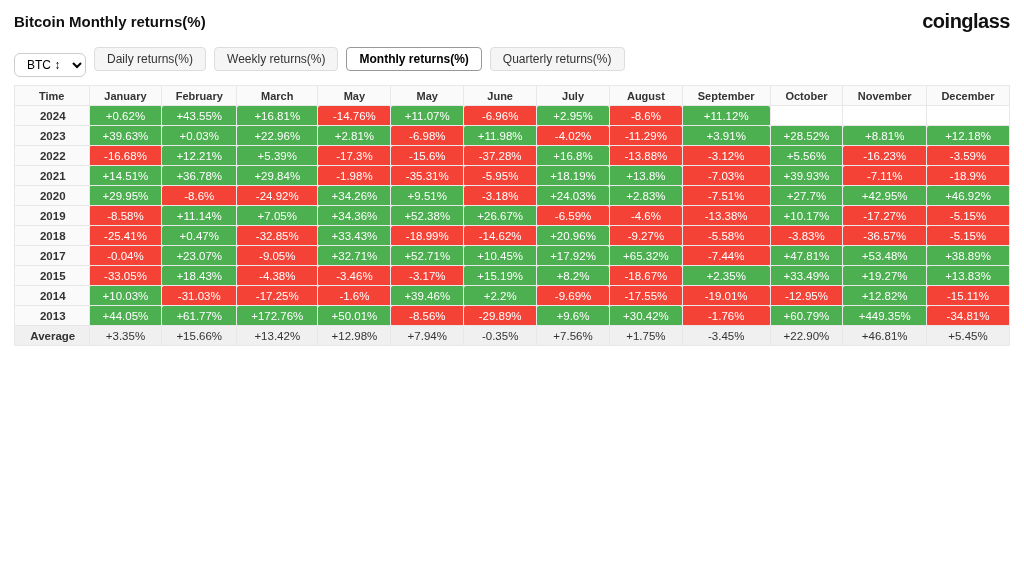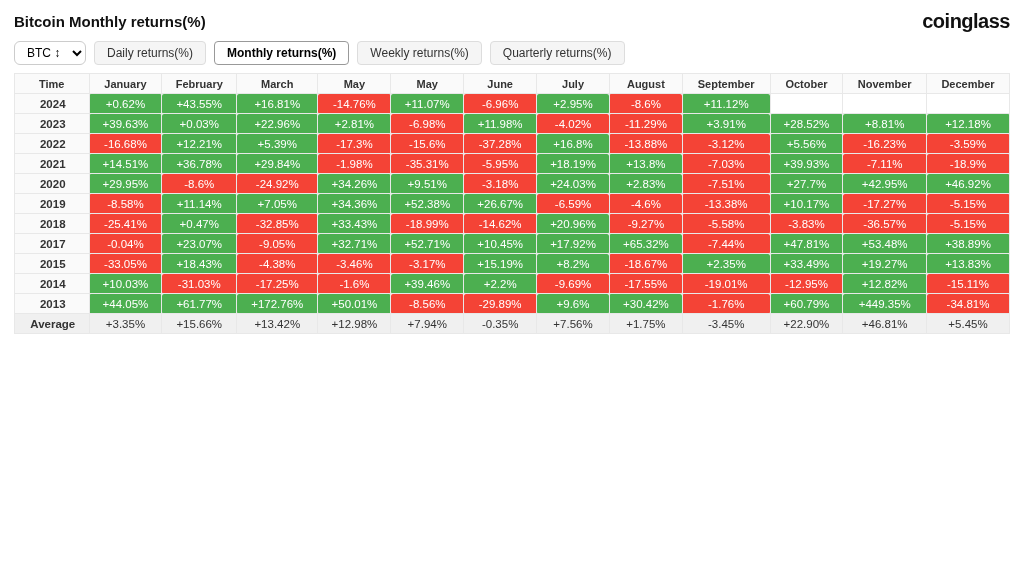--- a/index.html
+++ b/index.html
@@ -2,21 +2,21 @@
 <html><head>
   <meta charset="utf-8">
   <style>
     * { box-sizing: border-box; margin: 0; padding: 0; }
     body { font-family: -apple-system, BlinkMacSystemFont, 'Segoe UI', sans-serif; background: #fff; font-size: 12px; }
     .page { width: 1024px; min-height: 585px; background: #fff; padding: 10px 14px; }
     .header-row { display: flex; justify-content: space-between; align-items: center; margin-bottom: 8px; }
     .page-title { font-size: 15px; font-weight: 700; color: #111; }
     .brand { font-size: 20px; font-weight: 700; color: #111; letter-spacing: -0.5px; }
     .controls-row { display: flex; align-items: center; gap: 8px; margin-bottom: 8px; }
-    .asset-selector { border: 1px solid #ccc; border-radius: 6px; padding: 3px 8px; font-size: 12px; background: #fff; cursor: pointer; }
+    .asset-selector { border: 1px solid #ccc; border-radius: 6px; padding: 3px 8px; font-size: 12px; background: #fff; cursor: pointer; margin-top: 12px; }
     .tab-btn { border: 1px solid #ddd; border-radius: 4px; padding: 4px 12px; font-size: 12px; background: #f5f5f5; cursor: pointer; color: #333; }
     .tab-btn.active { background: #fff; border-color: #999; font-weight: 600; color: #000; }
     table { width: 100%; border-collapse: collapse; font-size: 11.5px; border-radius: 25px; }
     th, td { border: 1px solid #e8e8e8; text-align: center; padding: 3.5px 4px; white-space: nowrap; }
     th { background: #fafafa; font-weight: 600; color: #333; font-size: 11px; }
     td.time-col { background: #fafafa; font-weight: 600; color: #333; text-align: center; padding-left: 6px; }
     .cell-green { background: #4caf50; color: #fff; border-radius: 2px; }
     .cell-red { background: #f44336; color: #fff; border-radius: 2px; }
     .cell-empty { background: #fff; }
     .avg-row td, .med-row td { background: #f0f0f0; color: #333; font-weight: 500; }
@@ -29,22 +29,22 @@
   <div class="header-row">
     <div class="page-title">Bitcoin Monthly returns(%)</div>
     <div class="brand">coinglass</div>
   </div>
 
   <div class="controls-row">
     <select class="asset-selector">
       <option>BTC ↕</option>
     </select>
     <button class="tab-btn">Daily returns(%)</button>
+    <button class="tab-btn">Weekly returns(%)</button>
     <button class="tab-btn active">Monthly returns(%)</button>
-    <button class="tab-btn">Weekly returns(%)</button>
     <button class="tab-btn">Quarterly returns(%)</button>
   </div>
 
   <table>
     <thead>
       <tr>
         <th>Time</th>
         <th>January</th>
         <th>February</th>
         <th>March</th>

